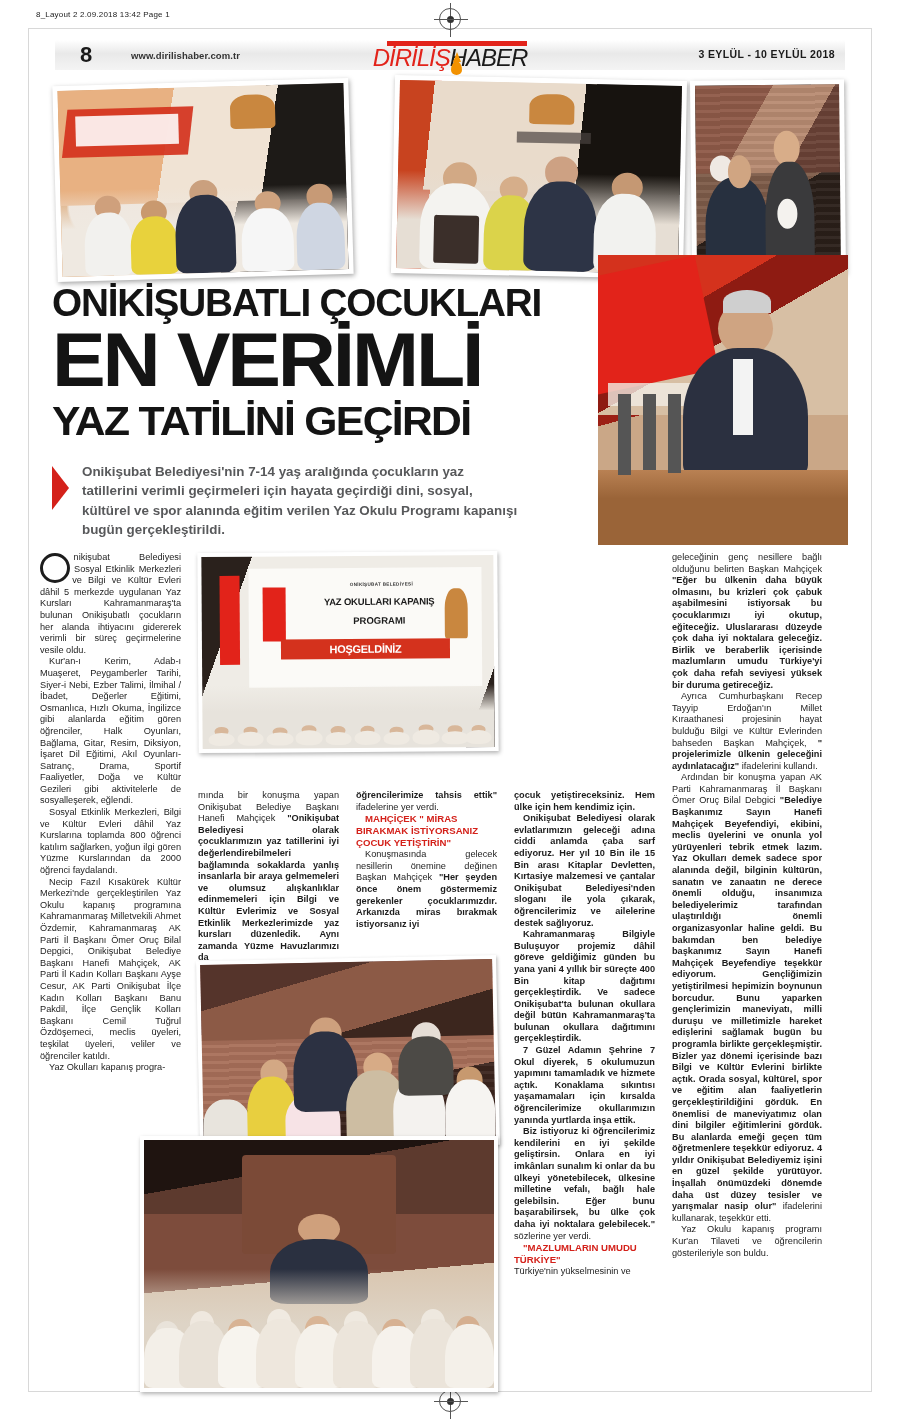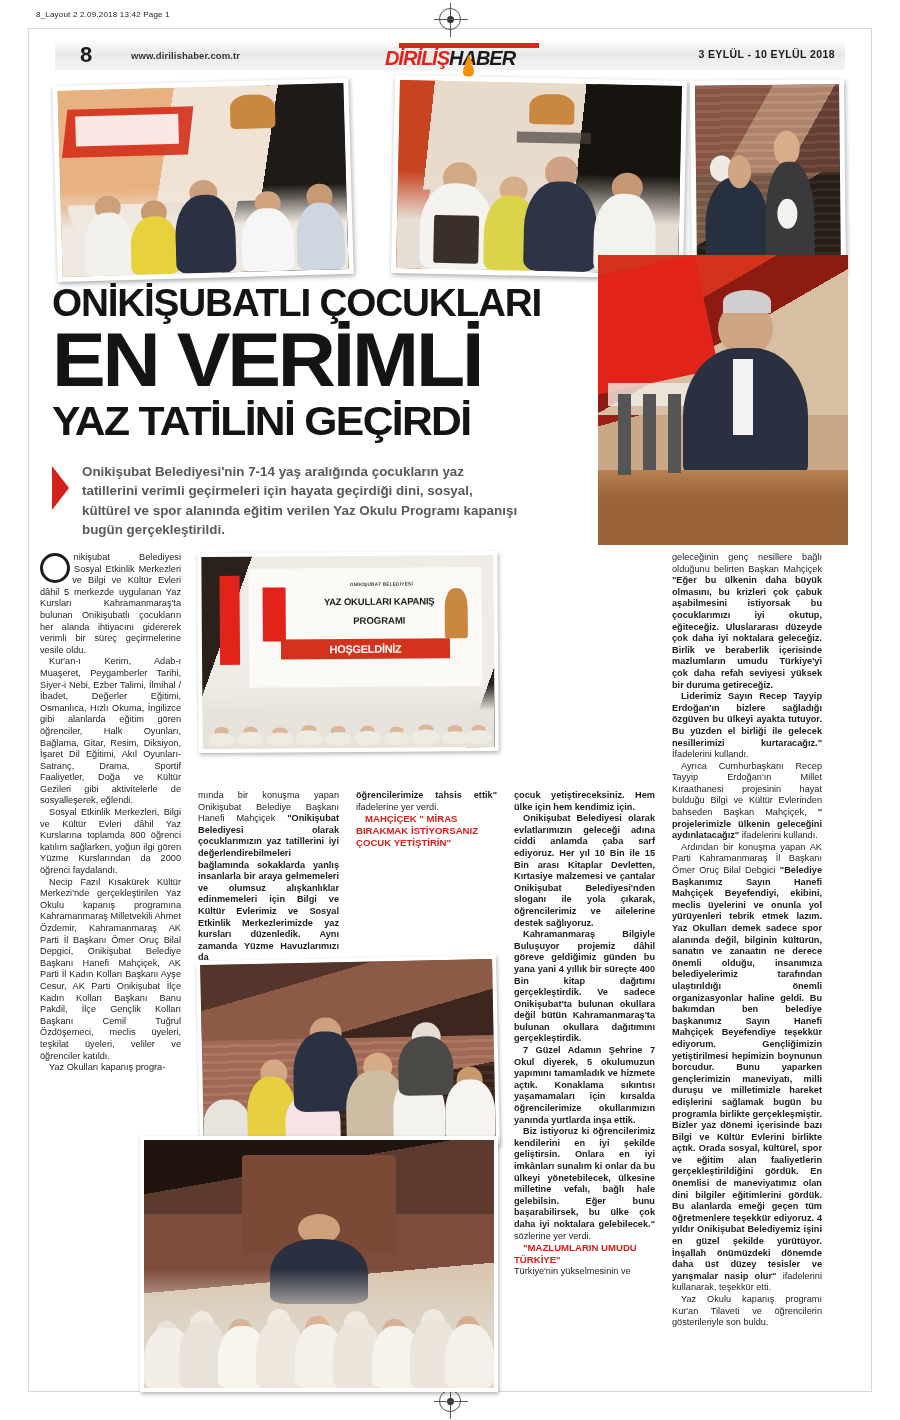--- a/index.html
+++ b/index.html
@@ -62,21 +62,21 @@
   }
   .logo{
     position:relative; display:inline-block; line-height:1;
     padding-top:5px;
   }
   .logo-topbar{
     position:absolute; left:14px; top:0; width:140px; height:5px;
     background:#e2231a;
   }
   .logo-text{
-    font-size:20px; font-weight:bold; letter-spacing:-1px;
+    font-size:24px; font-weight:normal; letter-spacing:-1px;
     font-family:"Liberation Sans", sans-serif;
     font-style:italic;
   }
   .logo-a{ color:#e2231a; }
   .logo-b{ color:#1a1a1a; }
   .logo-drop{
     position:absolute; left:78px; top:20px;
     width:11px; height:14px;
     background:#f39200;
     border-radius:50% 50% 50% 50% / 65% 65% 35% 35%;
@@ -347,35 +347,35 @@
     <p>Yaz Okulları kapanış progra-</p>
   </div>
 
   <div class="col c2" style="padding-top:238px;">
     <p class="noind"><span>mında bir konuşma yapan Onikişubat Belediye Başkanı Hanefi Mahçiçek </span><span class="b">"Onikişubat Belediyesi olarak çocuklarımızın yaz tatillerini iyi değerlendirebilmeleri bağlamında sokaklarda yanlış insanlarla bir araya gelmemeleri ve olumsuz alışkanlıklar edinmemeleri için Bilgi ve Kültür Evlerimiz ve Sosyal Etkinlik Merkezlerimizde yaz kursları düzenledik. Aynı zamanda Yüzme Havuzlarımızı da</span></p>
   </div>
 
   <div class="col c3" style="padding-top:238px;">
     <p class="noind"><span class="b">öğrencilerimize tahsis ettik"</span><span> ifadelerine yer verdi.</span></p>
     <p class="subhead">MAHÇİÇEK " MİRAS BIRAKMAK İSTİYORSANIZ ÇOCUK YETİŞTİRİN"</p>
+    <p><span>Konuşmasında gelecek nesillerin önemine değinen Başkan Mahçiçek </span><span class="b">"Her şeyden önce önem göstermemiz gerekenler çocuklarımızdır. Arkanızda miras bırakmak istiyorsanız iyi</span></p>
   </div>
 
   <div class="col c4" style="padding-top:238px;">
     <p class="noind b">çocuk yetiştireceksiniz. Hem ülke için hem kendimiz için.</p>
     <p class="b">Onikişubat Belediyesi olarak evlatlarımızın geleceği adına ciddi anlamda çaba sarf ediyoruz. Her yıl 10 Bin ile 15 Bin arası Kitaplar Devletten, Kırtasiye malzemesi ve çantalar Onikişubat Belediyesi'nden sloganı ile yola çıkarak, öğrencilerimiz ve ailelerine destek sağlıyoruz.</p>
     <p class="b">Kahramanmaraş Bilgiyle Buluşuyor projemiz dâhil göreve geldiğimiz günden bu yana yani 4 yıllık bir süreçte 400 Bin kitap dağıtımı gerçekleştirdik. Ve sadece Onikişubat'ta bulunan okullara değil bütün Kahramanmaraş'ta bulunan okullara dağıtımını gerçekleştirdik.</p>
     <p class="b">7 Güzel Adamın Şehrine 7 Okul diyerek, 5 okulumuzun yapımını tamamladık ve hizmete açtık. Konaklama sıkıntısı yaşamamaları için kırsalda öğrencilerimize okullarımızın yanında yurtlarda inşa ettik.</p>
     <p><span class="b">Biz istiyoruz ki öğrencilerimiz kendilerini en iyi şekilde geliştirsin. Onlara en iyi imkânları sunalım ki onlar da bu ülkeyi yönetebilecek, ülkesine milletine vefalı, bağlı hale gelebilsin. Eğer bunu başarabilirsek, bu ülke çok daha iyi noktalara gelebilecek."</span><span> sözlerine yer verdi.</span></p>
     <p class="subhead">"MAZLUMLARIN UMUDU TÜRKİYE"</p>
     <p class="noind">Türkiye'nin yükselmesinin ve</p>
   </div>
 
   <div class="col c5">
     <p class="noind"><span>geleceğinin genç nesillere bağlı olduğunu belirten Başkan Mahçiçek </span><span class="b">"Eğer bu ülkenin daha büyük olmasını, bu krizleri çok çabuk aşabilmesini istiyorsak bu çocuklarımızı iyi okutup, eğiteceğiz. Uluslararası düzeyde çok daha iyi noktalara geleceğiz. Birlik ve beraberlik içerisinde mazlumların umudu Türkiye'yi çok daha refah seviyesi yüksek bir duruma getireceğiz.</span></p>
-    <p><span class="b">Liderimiz Sayın Recep Tayyip Erdoğan'ın bizlere sağladığı özgüven bu ülkeyi ayakta tutuyor. Bu yüzden el birliği ile gelecek nesillerimizi kurtaracağız."</span><span> İfadelerini kullandı.</span></p>
     <p><span>Ayrıca Cumhurbaşkanı Recep Tayyip Erdoğan'ın Millet Kıraathanesi projesinin hayat bulduğu Bilgi ve Kültür Evlerinden bahseden Başkan Mahçiçek, </span><span class="b">" projelerimizle ülkenin geleceğini aydınlatacağız"</span><span> ifadelerini kullandı.</span></p>
     <p><span>Ardından bir konuşma yapan AK Parti Kahramanmaraş İl Başkanı Ömer Oruç Bilal Debgici </span><span class="b">"Belediye Başkanımız Sayın Hanefi Mahçiçek Beyefendiyi, ekibini, meclis üyelerini ve onunla yol yürüyenleri tebrik etmek lazım. Yaz Okulları demek sadece spor alanında değil, bilginin kültürün, sanatın ve zanaatın ne derece önemli olduğu, insanımıza belediyelerimiz tarafından ulaştırıldığı önemli organizasyonlar haline geldi. Bu bakımdan ben belediye başkanımız Sayın Hanefi Mahçiçek Beyefendiye teşekkür ediyorum. Gençliğimizin yetiştirilmesi hepimizin boynunun borcudur. Bunu yaparken gençlerimizin maneviyatı, milli duruşu ve milletimizle hareket edişlerini sağlamak bugün bu programla birlikte gerçekleşmiştir. Bizler yaz dönemi içerisinde bazı Bilgi ve Kültür Evlerini birlikte açtık. Orada sosyal, kültürel, spor ve eğitim alan faaliyetlerin gerçekleştirildiğini gördük. En önemlisi de maneviyatımız olan dini bilgiler eğitimlerini gördük. Bu alanlarda emeği geçen tüm öğretmenlere teşekkür ediyoruz. 4 yıldır Onikişubat Belediyemiz işini en güzel şekilde yürütüyor. İnşallah önümüzdeki dönemde daha üst düzey tesisler ve yarışmalar nasip olur"</span><span> ifadelerini kullanarak, teşekkür etti.</span></p>
     <p>Yaz Okulu kapanış programı Kur'an Tilaveti ve öğrencilerin gösterileriyle son buldu.</p>
   </div>
 
   <div class="inline-photo ip-banner">
     <div class="ph banner-photo-bg">
       <div class="bs-flag"></div>
       <div class="banner-sheet">
         <div style="position:absolute;left:6%;top:16%;width:10%;height:46%;background:#e2231a;"></div>

